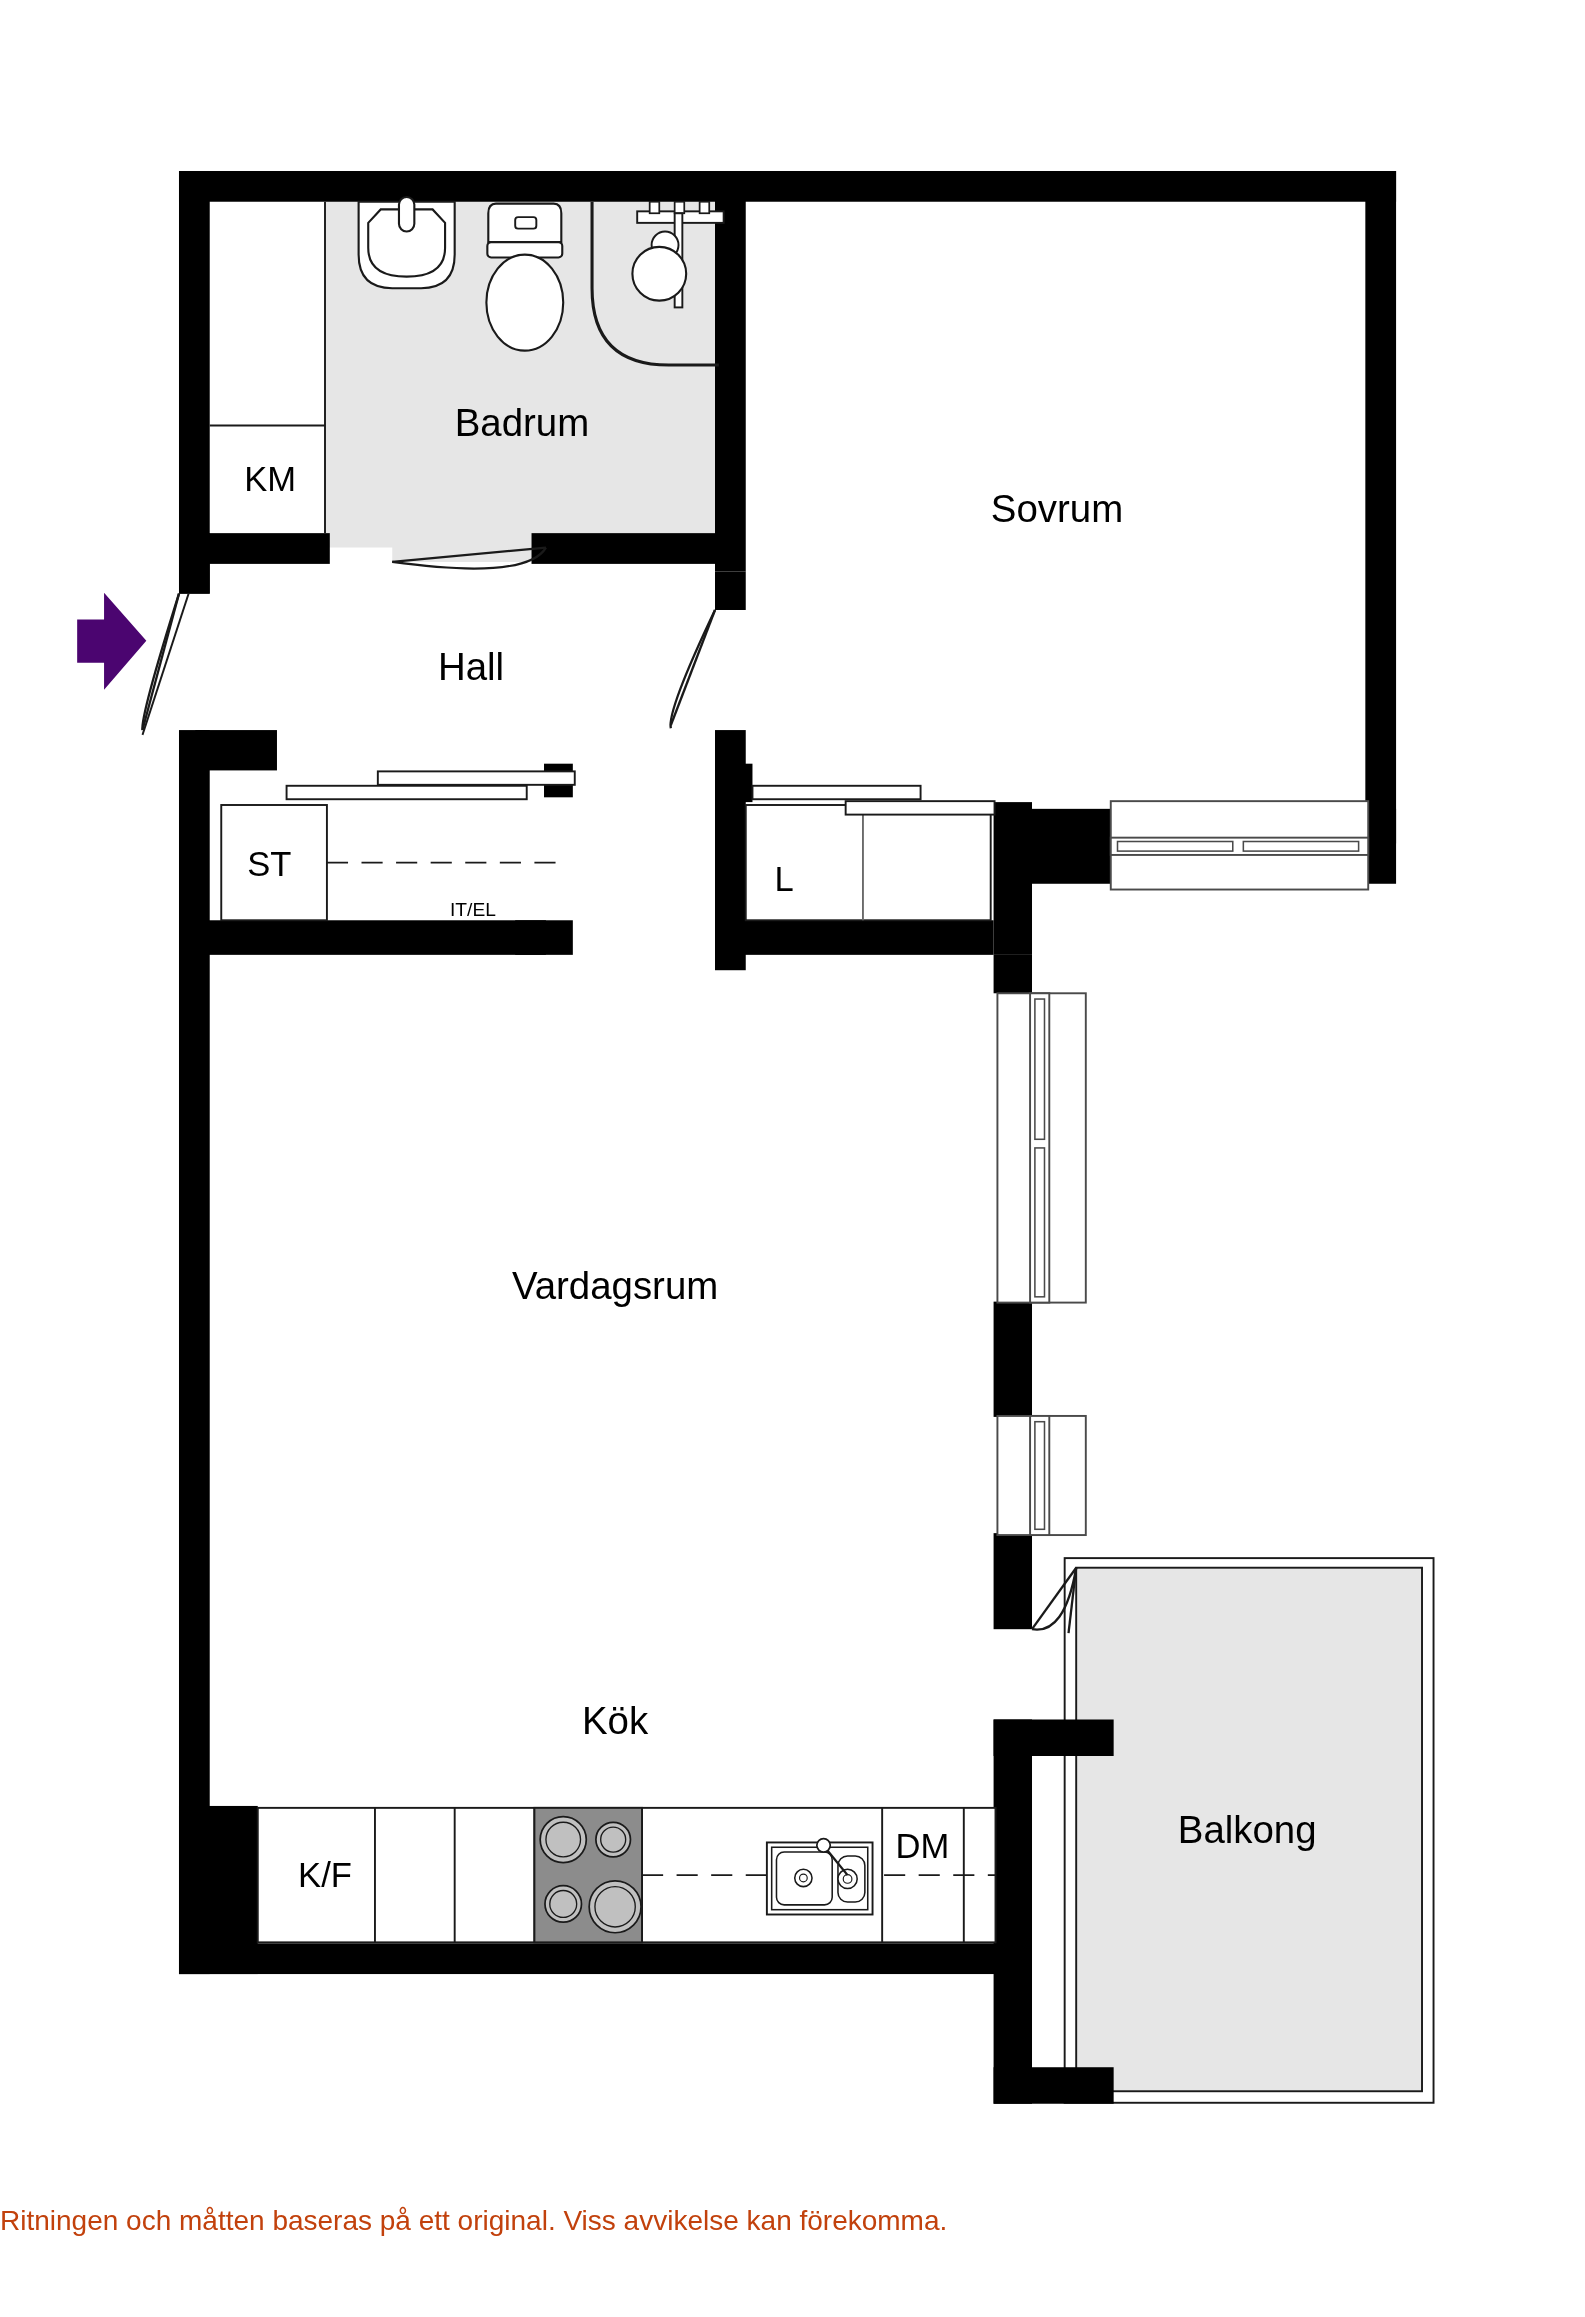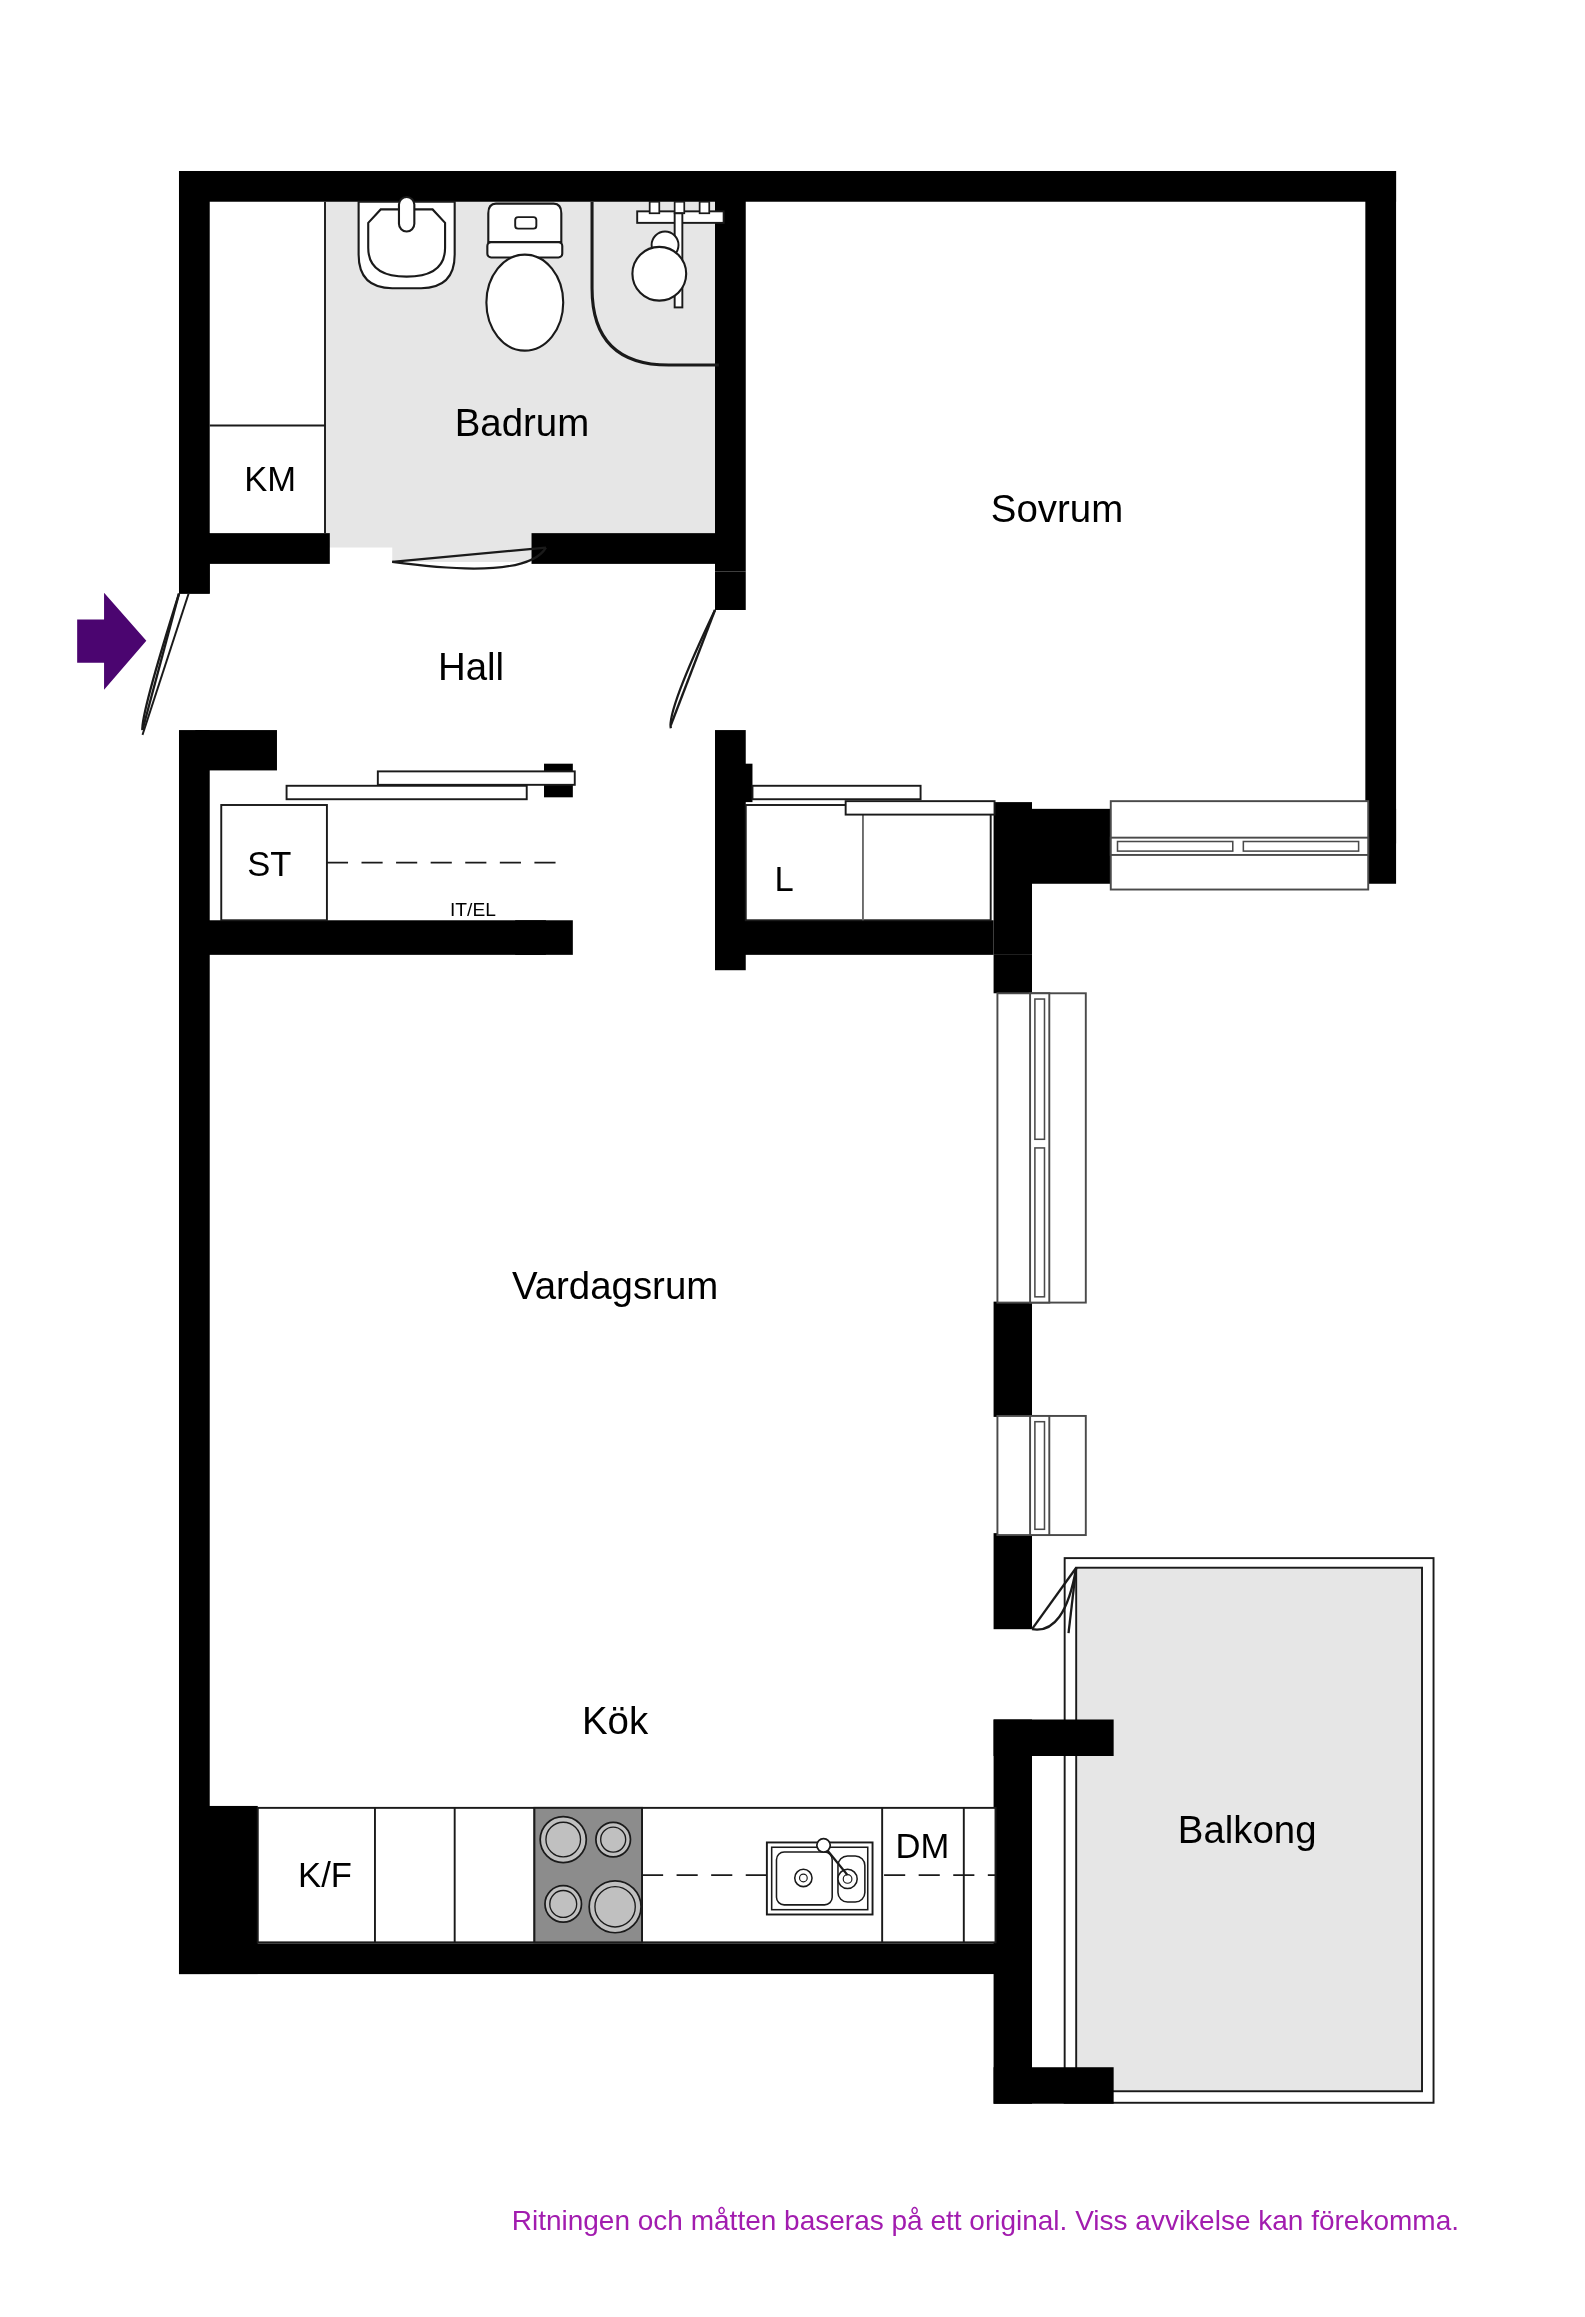--- a/index.html
+++ b/index.html
@@ -32,24 +32,24 @@
     dominant-baseline: middle;
   }
   .rlabel-lg { font-size: 40px; }
   .rlabel-md { font-size: 36px; }
   .rlabel-sm { font-size: 20px; }
   .caption {
     position: absolute;
     left: 0;
     top: 2205px;
     width: 1459px;
-    text-align: right;
+    text-align: left;
     font-family: "Liberation Sans", sans-serif;
     font-size: 28px;
-    color: #a21caf;
+    color: #c2410c;
   }
 </style>
 </head>
 <body>
 
 <div id="plan-wrap">
 <svg id="floorplan" viewBox="0 0 1650 2412">
 
   <rect x="0" y="0" width="1650" height="2412" fill="#ffffff"></rect>
 

